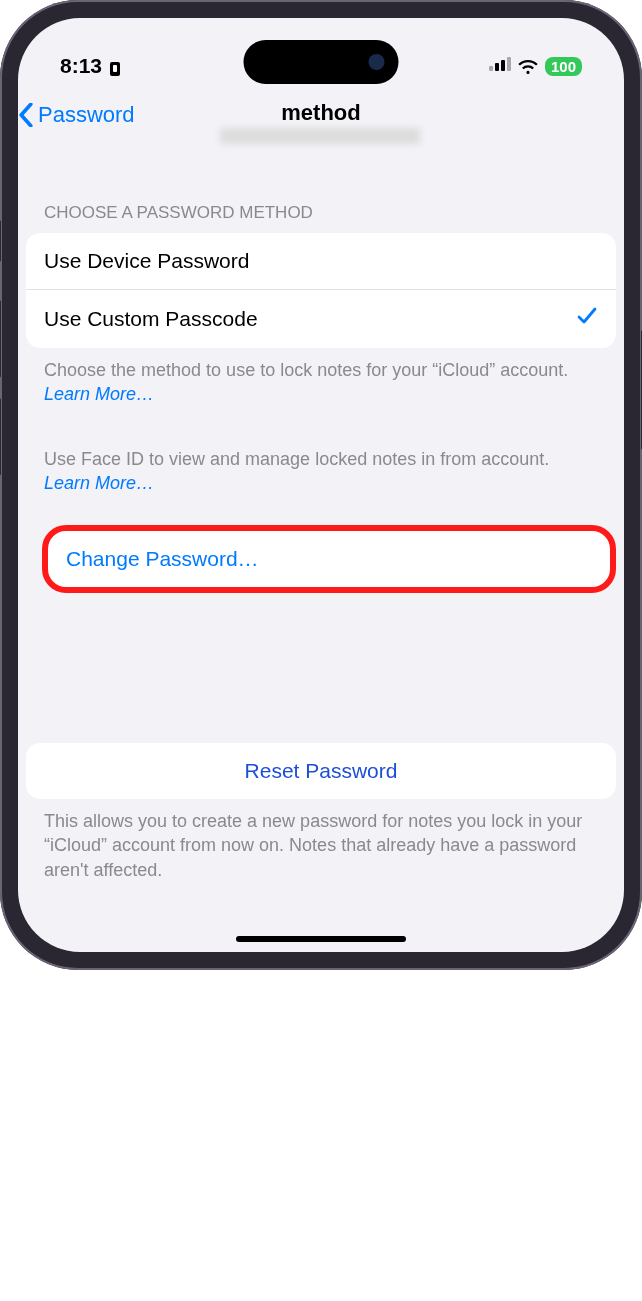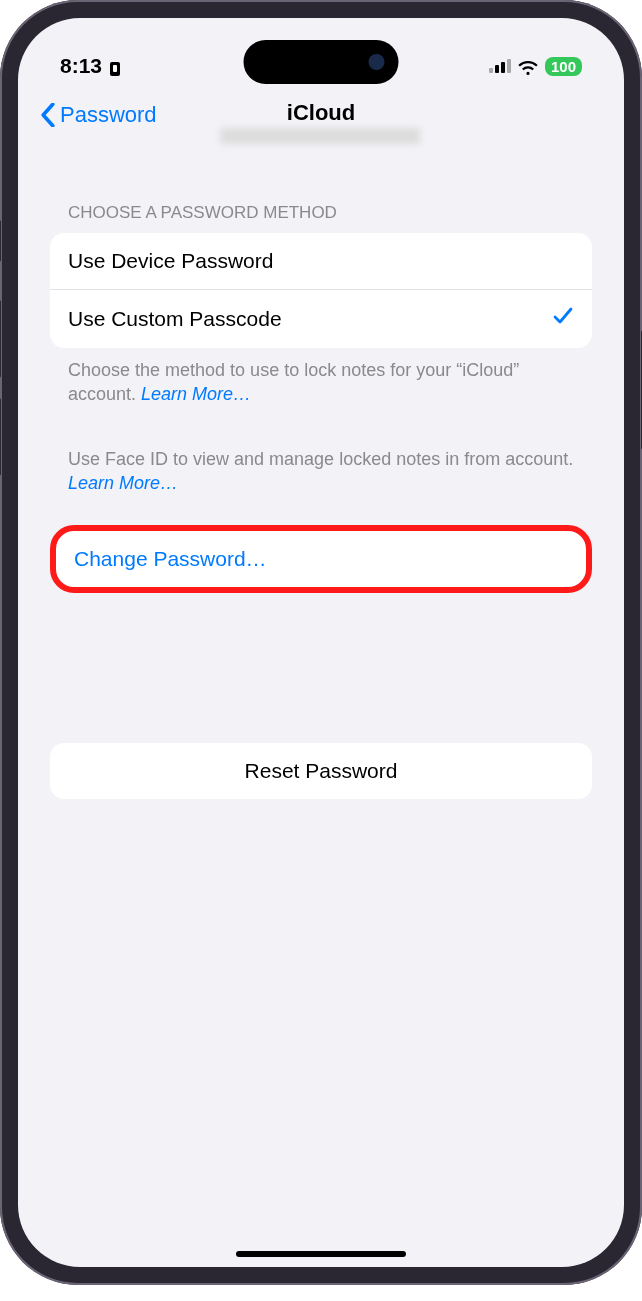--- a/index.html
+++ b/index.html
@@ -6,21 +6,21 @@
     body {
       font-family: -apple-system, BlinkMacSystemFont, 'Segoe UI', sans-serif;
       background: #fff;
       display: flex;
       justify-content: center;
       align-items: flex-start;
       padding: 0;
     }
     .phone-frame {
       width: 642px;
-      height: 1285px;
+      height: 970px;
       background: #2a2632;
       border-radius: 78px;
       padding: 18px;
       position: relative;
       box-shadow: inset 0 0 0 2px #6b6475;
     }
     .screen {
       width: 100%;
       height: 100%;
       background: #f2f2f7;
@@ -59,21 +59,21 @@
       font-size: 21px;
       font-weight: 600;
     }
     .status-left {
       display: flex;
       align-items: center;
       gap: 6px;
     }
     .status-right {
       display: flex;
-      align-items: center;
+      align-items: flex-start;
       gap: 7px;
     }
     .signal-bars {
       display: flex;
       align-items: flex-end;
       gap: 2px;
       height: 14px;
     }
     .signal-bars span {
       width: 4px;
@@ -105,21 +105,21 @@
       position: relative;
       border-bottom: 0.5px solid rgba(0,0,0,0);
     }
     .back-button {
       display: flex;
       align-items: center;
       color: #007aff;
       font-size: 22px;
       cursor: pointer;
       position: absolute;
-      left: 22px;
+      left: 0;
       top: 12px;
     }
     .back-chevron {
       width: 16px;
       height: 24px;
     }
     .nav-title-wrap {
       flex: 1;
       text-align: center;
       margin-top: 2px;
@@ -131,21 +131,21 @@
     .nav-subtitle {
       margin-top: 2px;
       display: inline-block;
       width: 200px;
       height: 16px;
       background: repeating-linear-gradient(90deg,#ccc 0 2px,#eee 2px 4px);
       filter: blur(3px);
       border-radius: 3px;
     }
     .content {
-      padding: 0 32px;
+      padding: 0 8px;
     }
     .section-header {
       font-size: 17px;
       color: #8a8a8e;
       padding: 40px 18px 10px;
       letter-spacing: 0;
     }
     .card {
       background: #fff;
       border-radius: 14px;
@@ -189,24 +189,25 @@
       top: 3px;
       width: 32px;
       height: 32px;
       background: #fff;
       border-radius: 50%;
       box-shadow: 0 1px 2px rgba(0,0,0,0.2);
     }
     .spacer-lg { height: 30px; }
     .spacer-xl { height: 150px; }
     .row-link { color: #007aff; }
-    .row-danger { color: #000000; justify-content: center; }
+    .row-danger { color: #1d4ed8; justify-content: center; }
     .highlight-red {
       border: 6px solid #ff1a1a;
       border-radius: 24px;
+      margin-left: 16px;
     }
     .home-indicator {
       position: absolute;
       bottom: 10px;
       left: 50%;
       transform: translateX(-50%);
       width: 170px;
       height: 6px;
       background: #000;
       border-radius: 4px;
@@ -260,21 +261,21 @@
     </div>
 
     <div class="nav-bar">
       <div class="back-button">
         <svg class="back-chevron" viewBox="0 0 12 20">
             <path d="M10 1L2 10l8 9" stroke="#007aff" stroke-width="3" fill="none" stroke-linecap="round" stroke-linejoin="round"></path>
           </svg>
         <span style="margin-left:4px">Password</span>
       </div>
       <div class="nav-title-wrap">
-        <div class="nav-title">iCloud</div>
+        <div class="nav-title">method</div>
         <div class="nav-subtitle"></div>
       </div>
     </div>
 
     <div class="content">
       <div class="section-header">CHOOSE A PASSWORD METHOD</div>
       <div class="card">
         <div class="row">
           <span>Use Device Password</span>
         </div>
@@ -305,17 +306,18 @@
         </div>
       </div>
 
       <div class="spacer-xl"></div>
 
       <div class="card">
         <div class="row row-danger">
           <span>Reset Password</span>
         </div>
       </div>
+      <div class="footer-text">This allows you to create a new password for notes you lock in your “iCloud” account from now on. Notes that already have a password aren't affected.</div>
     </div>
 
     <div class="home-indicator"></div>
   </div>
 </div>
 
 </body></html>

